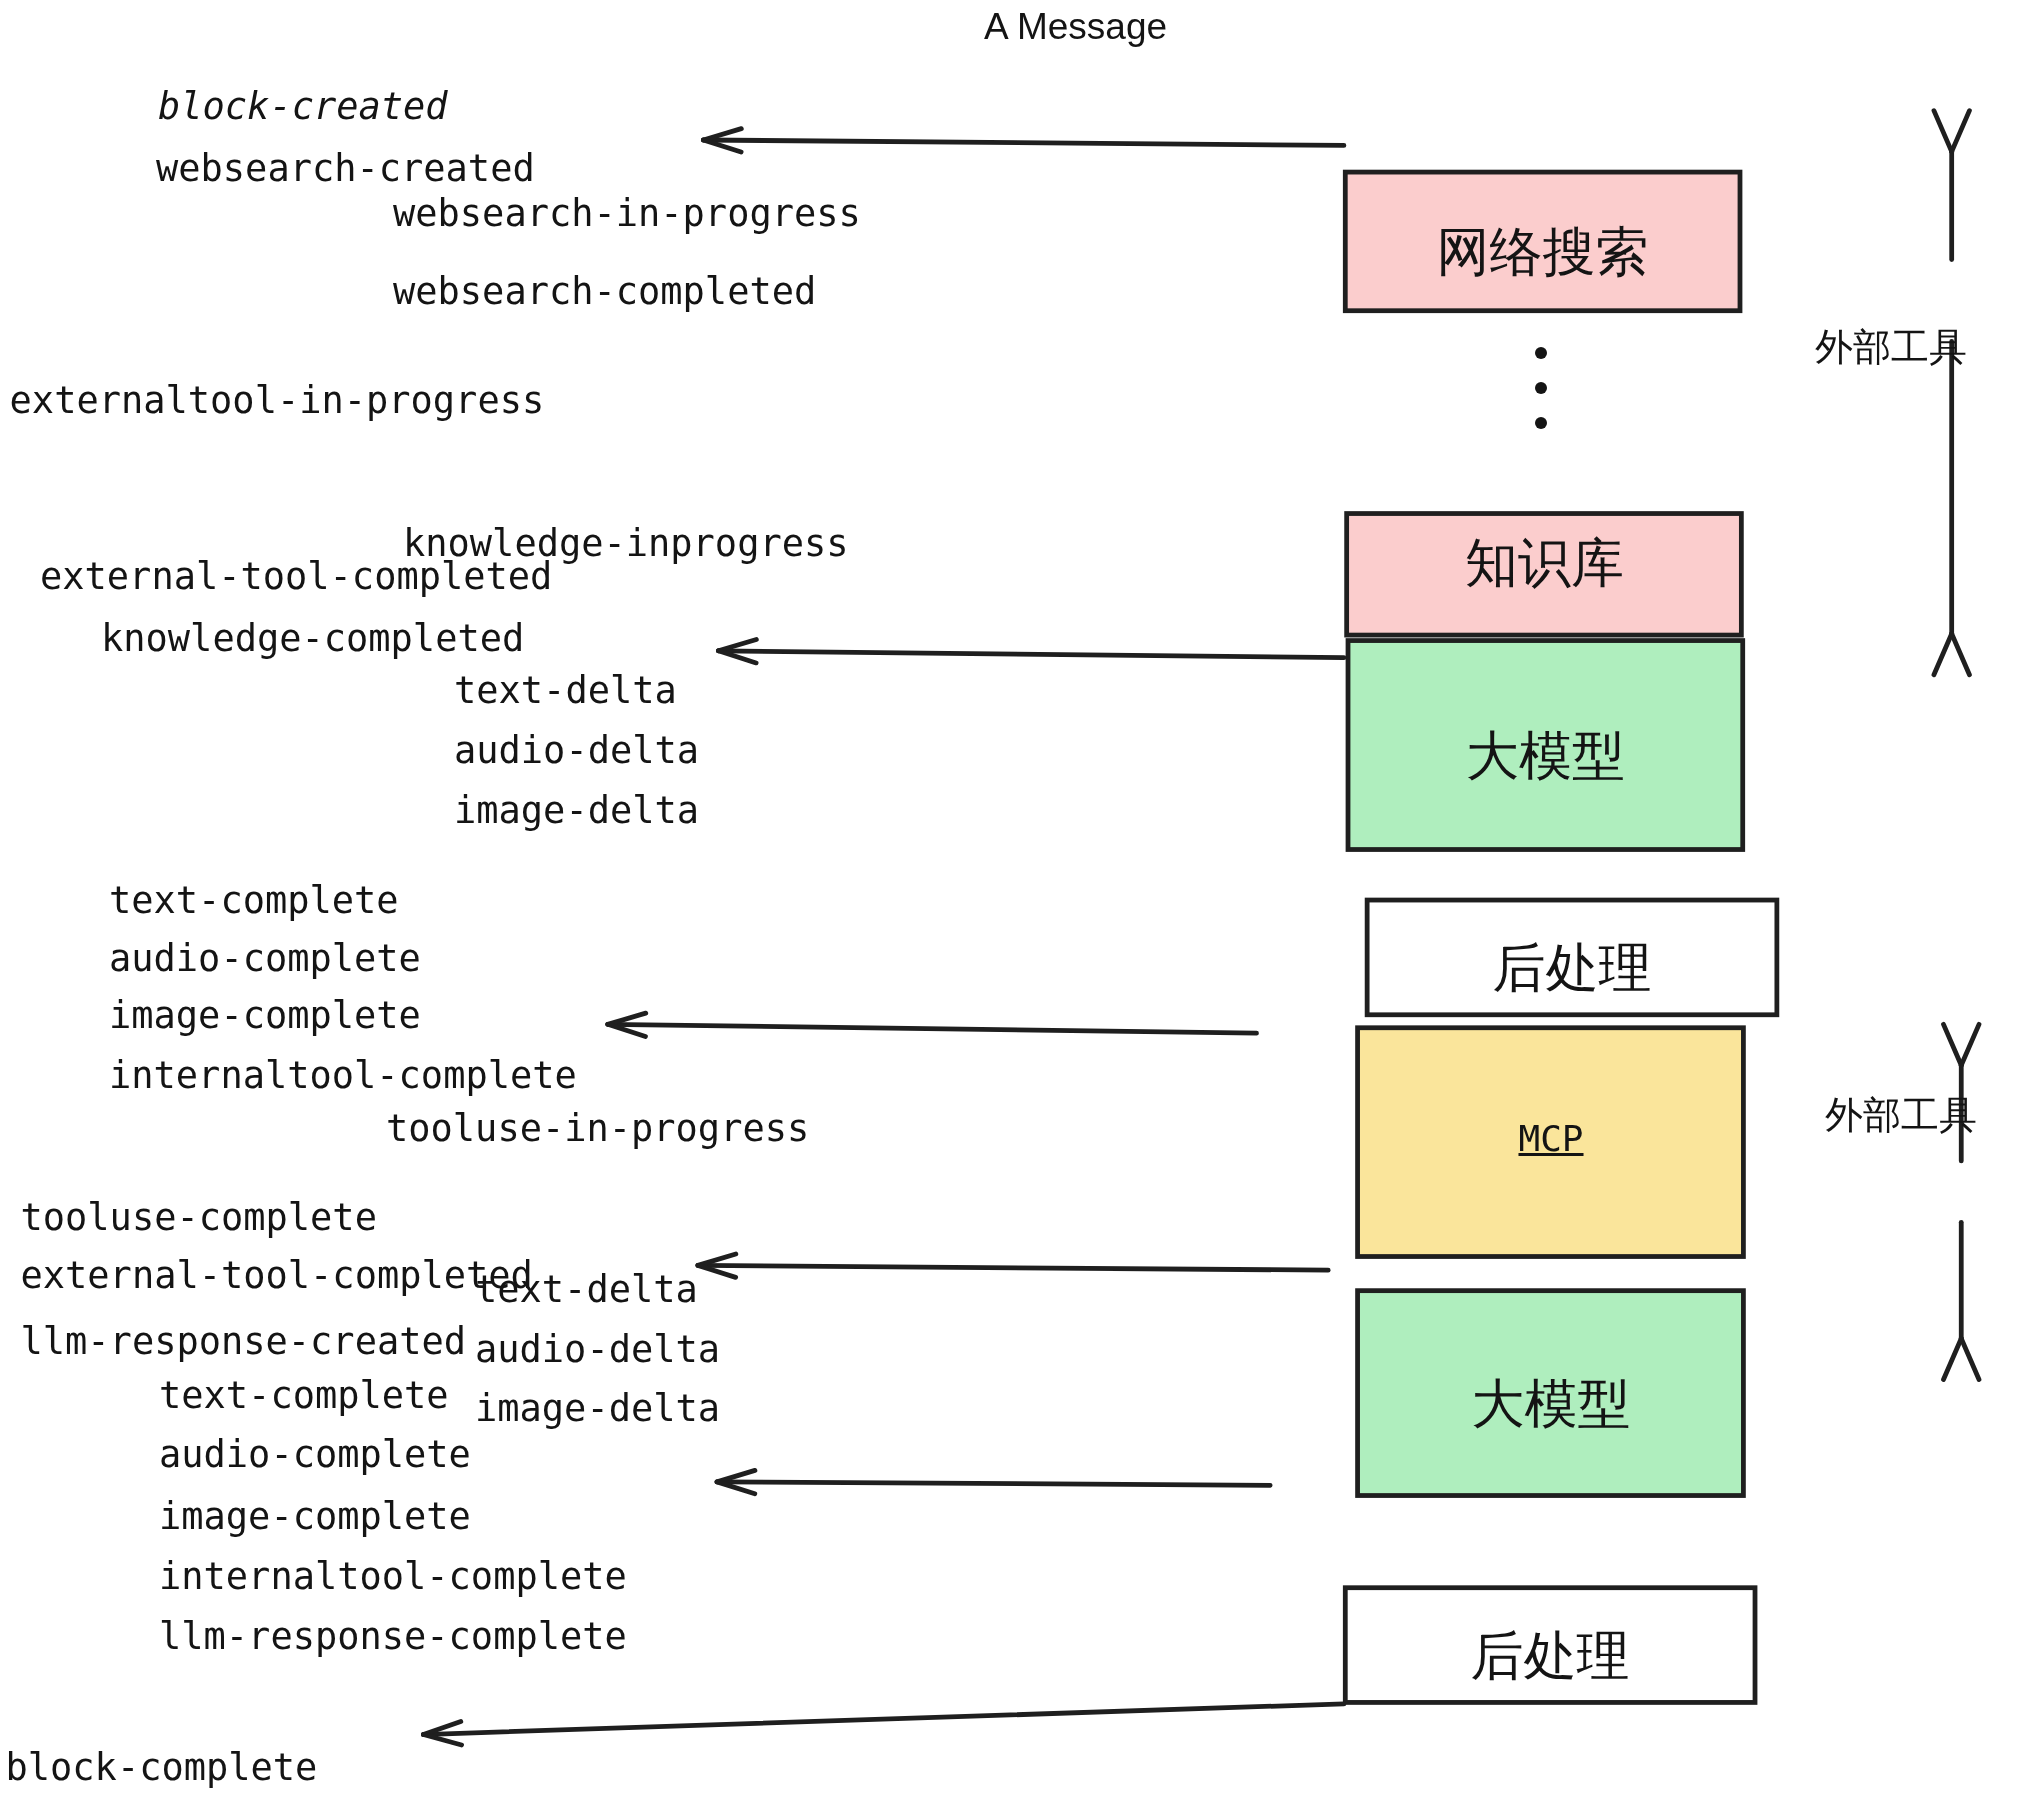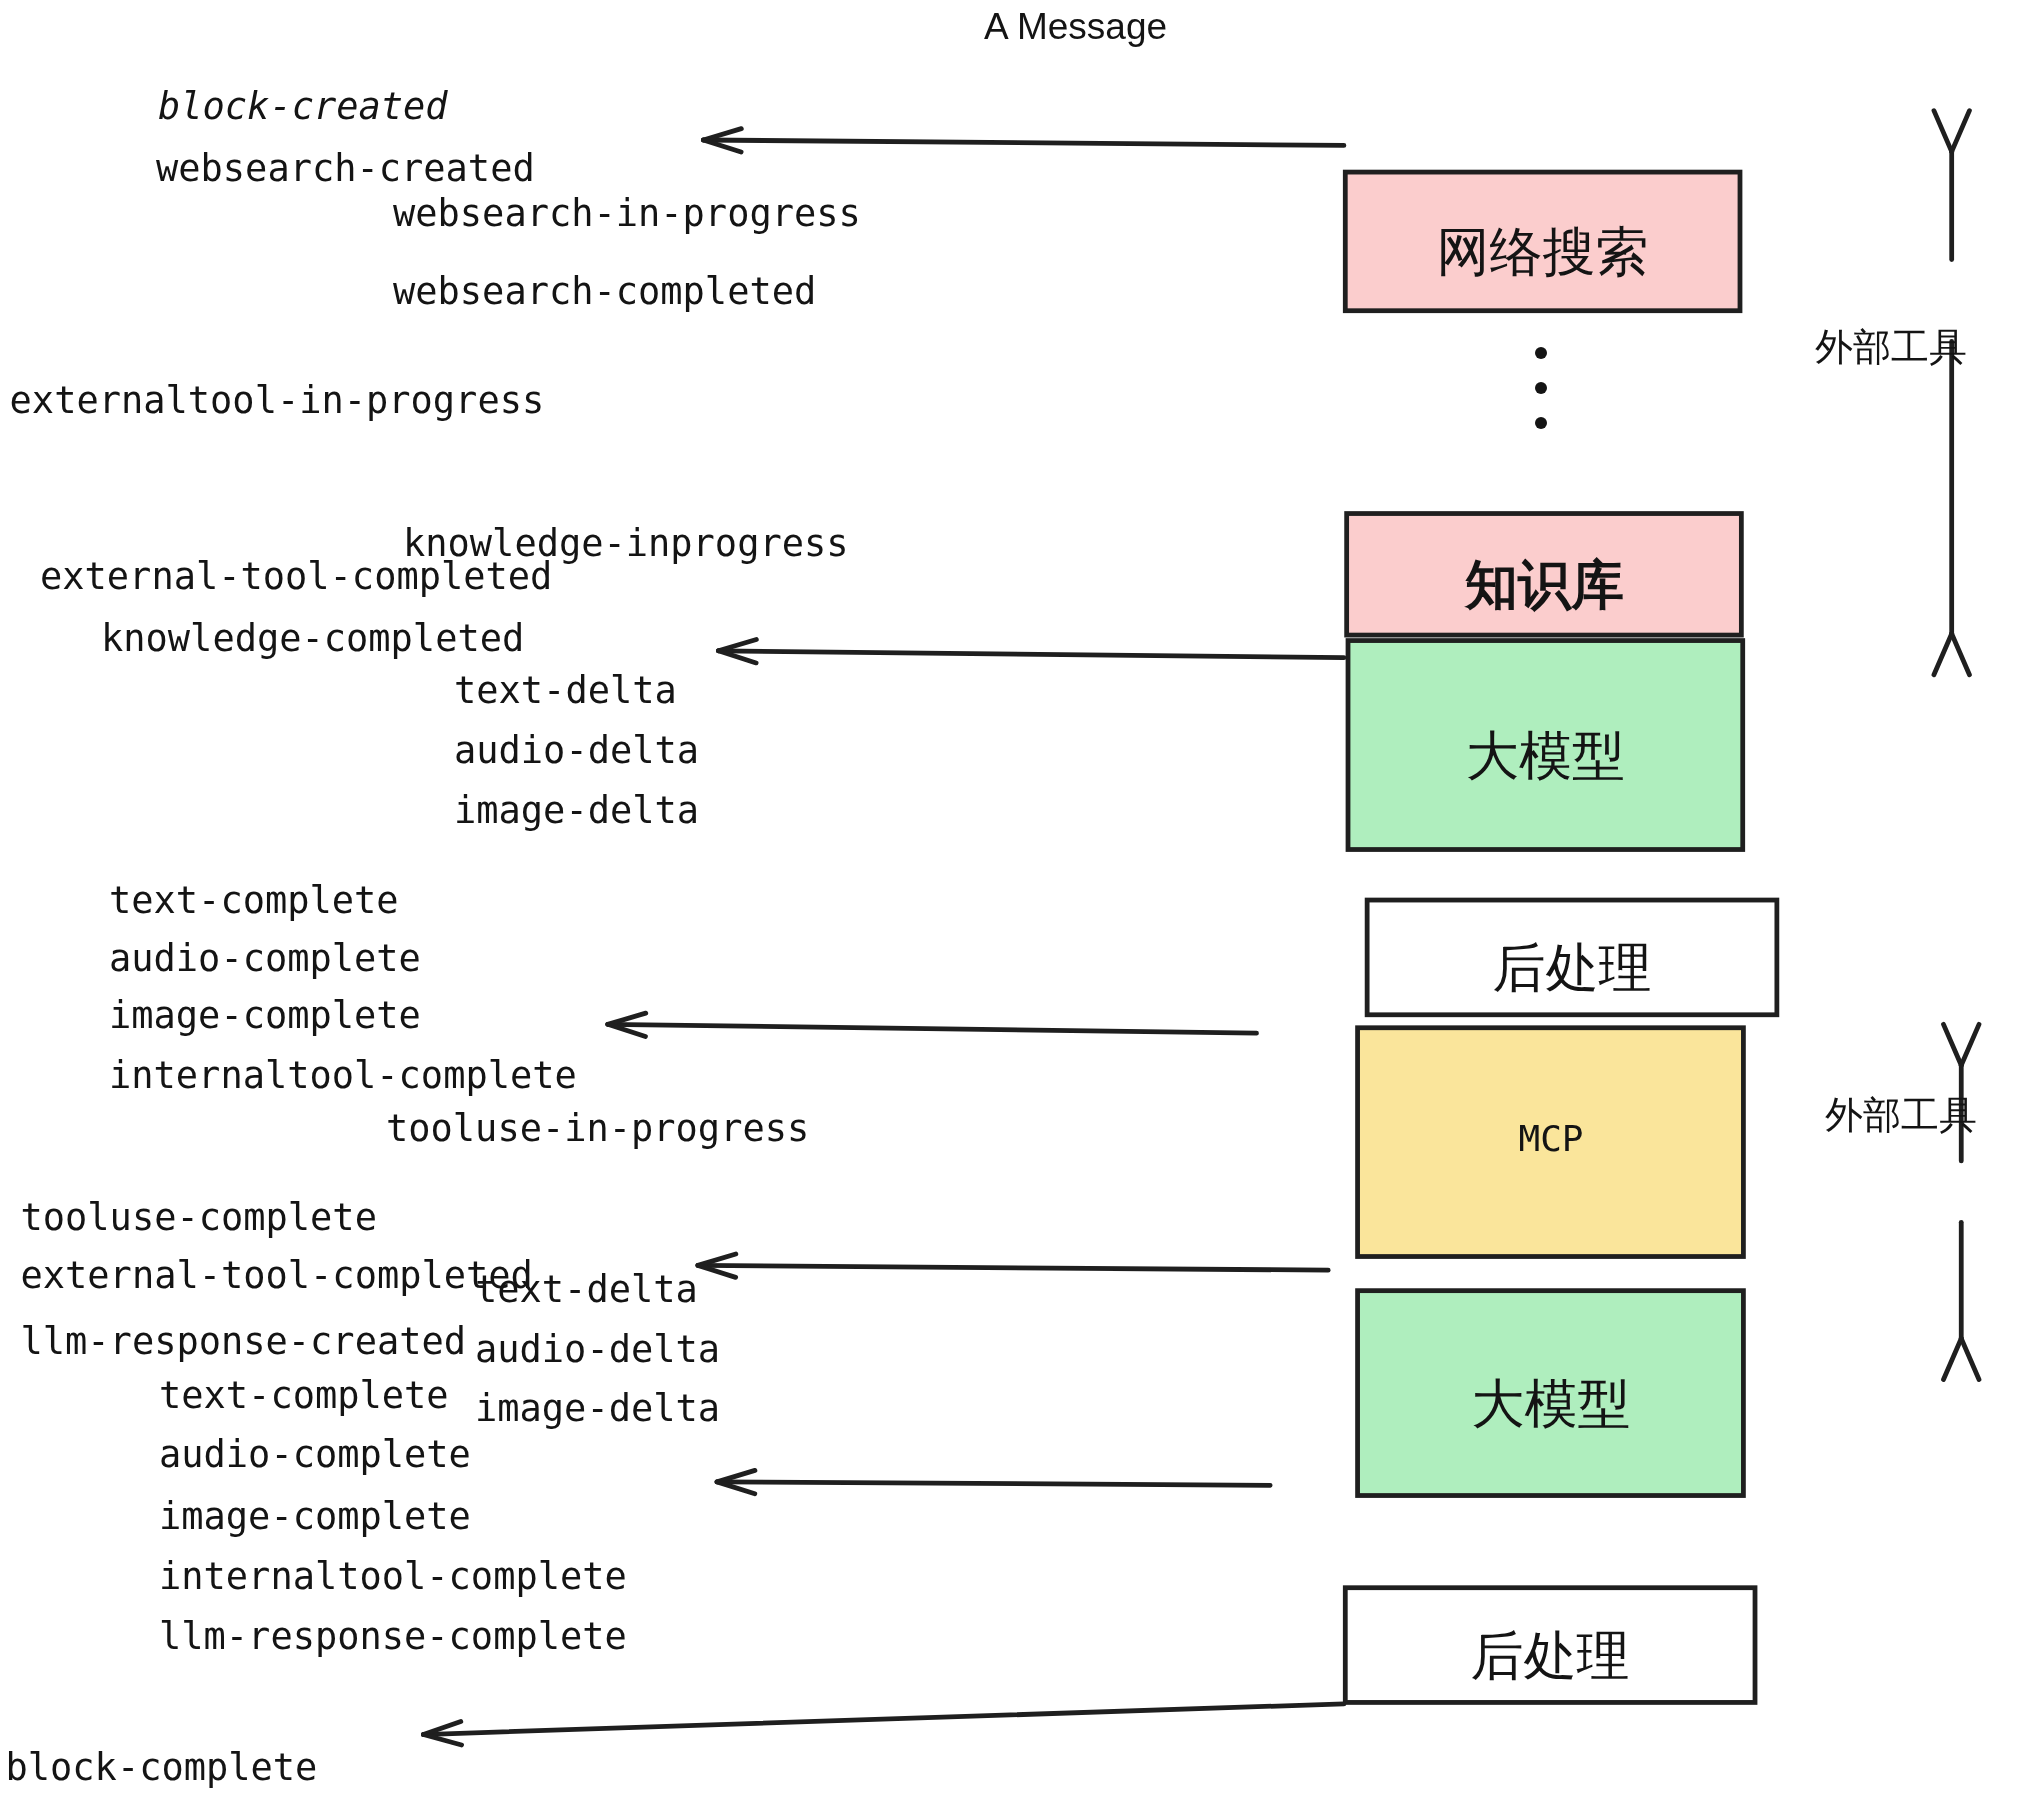--- a/index.html
+++ b/index.html
@@ -32,20 +32,21 @@
     position:absolute;
     font-family:"DejaVu Sans", sans-serif;
     font-size:53px;
     color:#141414;
     white-space:pre;
     text-align:center;
   }
   .mcplabel{
     font-family:"DejaVu Sans Mono", monospace;
     font-size:36px;
+    text-decoration:underline;
   }
   .sidelabel{
     position:absolute;
     font-family:Liberation Sans, sans-serif;
     font-size:38px;
     color:#141414;
     white-space:pre;
   }
   .dots{
     position:absolute;
@@ -151,21 +152,21 @@
       <div class="evt" style="left: 475px; top: 1390px;">image-delta</div>
       <div class="evt" style="left: 159px; top: 1377px;">text-complete</div>
       <div class="evt" style="left: 159px; top: 1436px;">audio-complete</div>
       <div class="evt" style="left: 159px; top: 1498px;">image-complete</div>
       <div class="evt" style="left: 159px; top: 1558px;">internaltool-complete</div>
       <div class="evt" style="left: 159px; top: 1618px;">llm-response-complete</div>
       <div class="evt" style="left: 5.5px; top: 1705px; margin-top: 44px;">block-complete</div>
     </div>
   <div id="boxlabels-layer">
       <div class="boxlabel" style="left: 1345px; width: 395px; top: 217px;">网络搜索</div>
-      <div class="boxlabel" style="left: 1347px; width: 395px; top: 550px; font-weight: bold;">知识库</div>
+      <div class="boxlabel" style="left: 1347px; width: 395px; top: 528px;">知识库</div>
       <div class="boxlabel" style="left: 1348px; width: 395px; top: 721px;">大模型</div>
       <div class="boxlabel" style="left: 1367px; width: 410px; top: 933px;">后处理</div>
       <div class="boxlabel mcplabel" style="left: 1358px; width: 386px; top: 1118px;">MCP</div>
       <div class="boxlabel" style="left: 1358px; width: 386px; top: 1369px;">大模型</div>
       <div class="boxlabel" style="left: 1345px; width: 410px; top: 1621px;">后处理</div>
     </div>
   <div id="sidelabels-layer">
       <div class="sidelabel" style="left: 1815px; top: 322px;">外部工具</div>
       <div class="sidelabel" style="left: 1825px; top: 1090px;">外部工具</div>
     </div>

